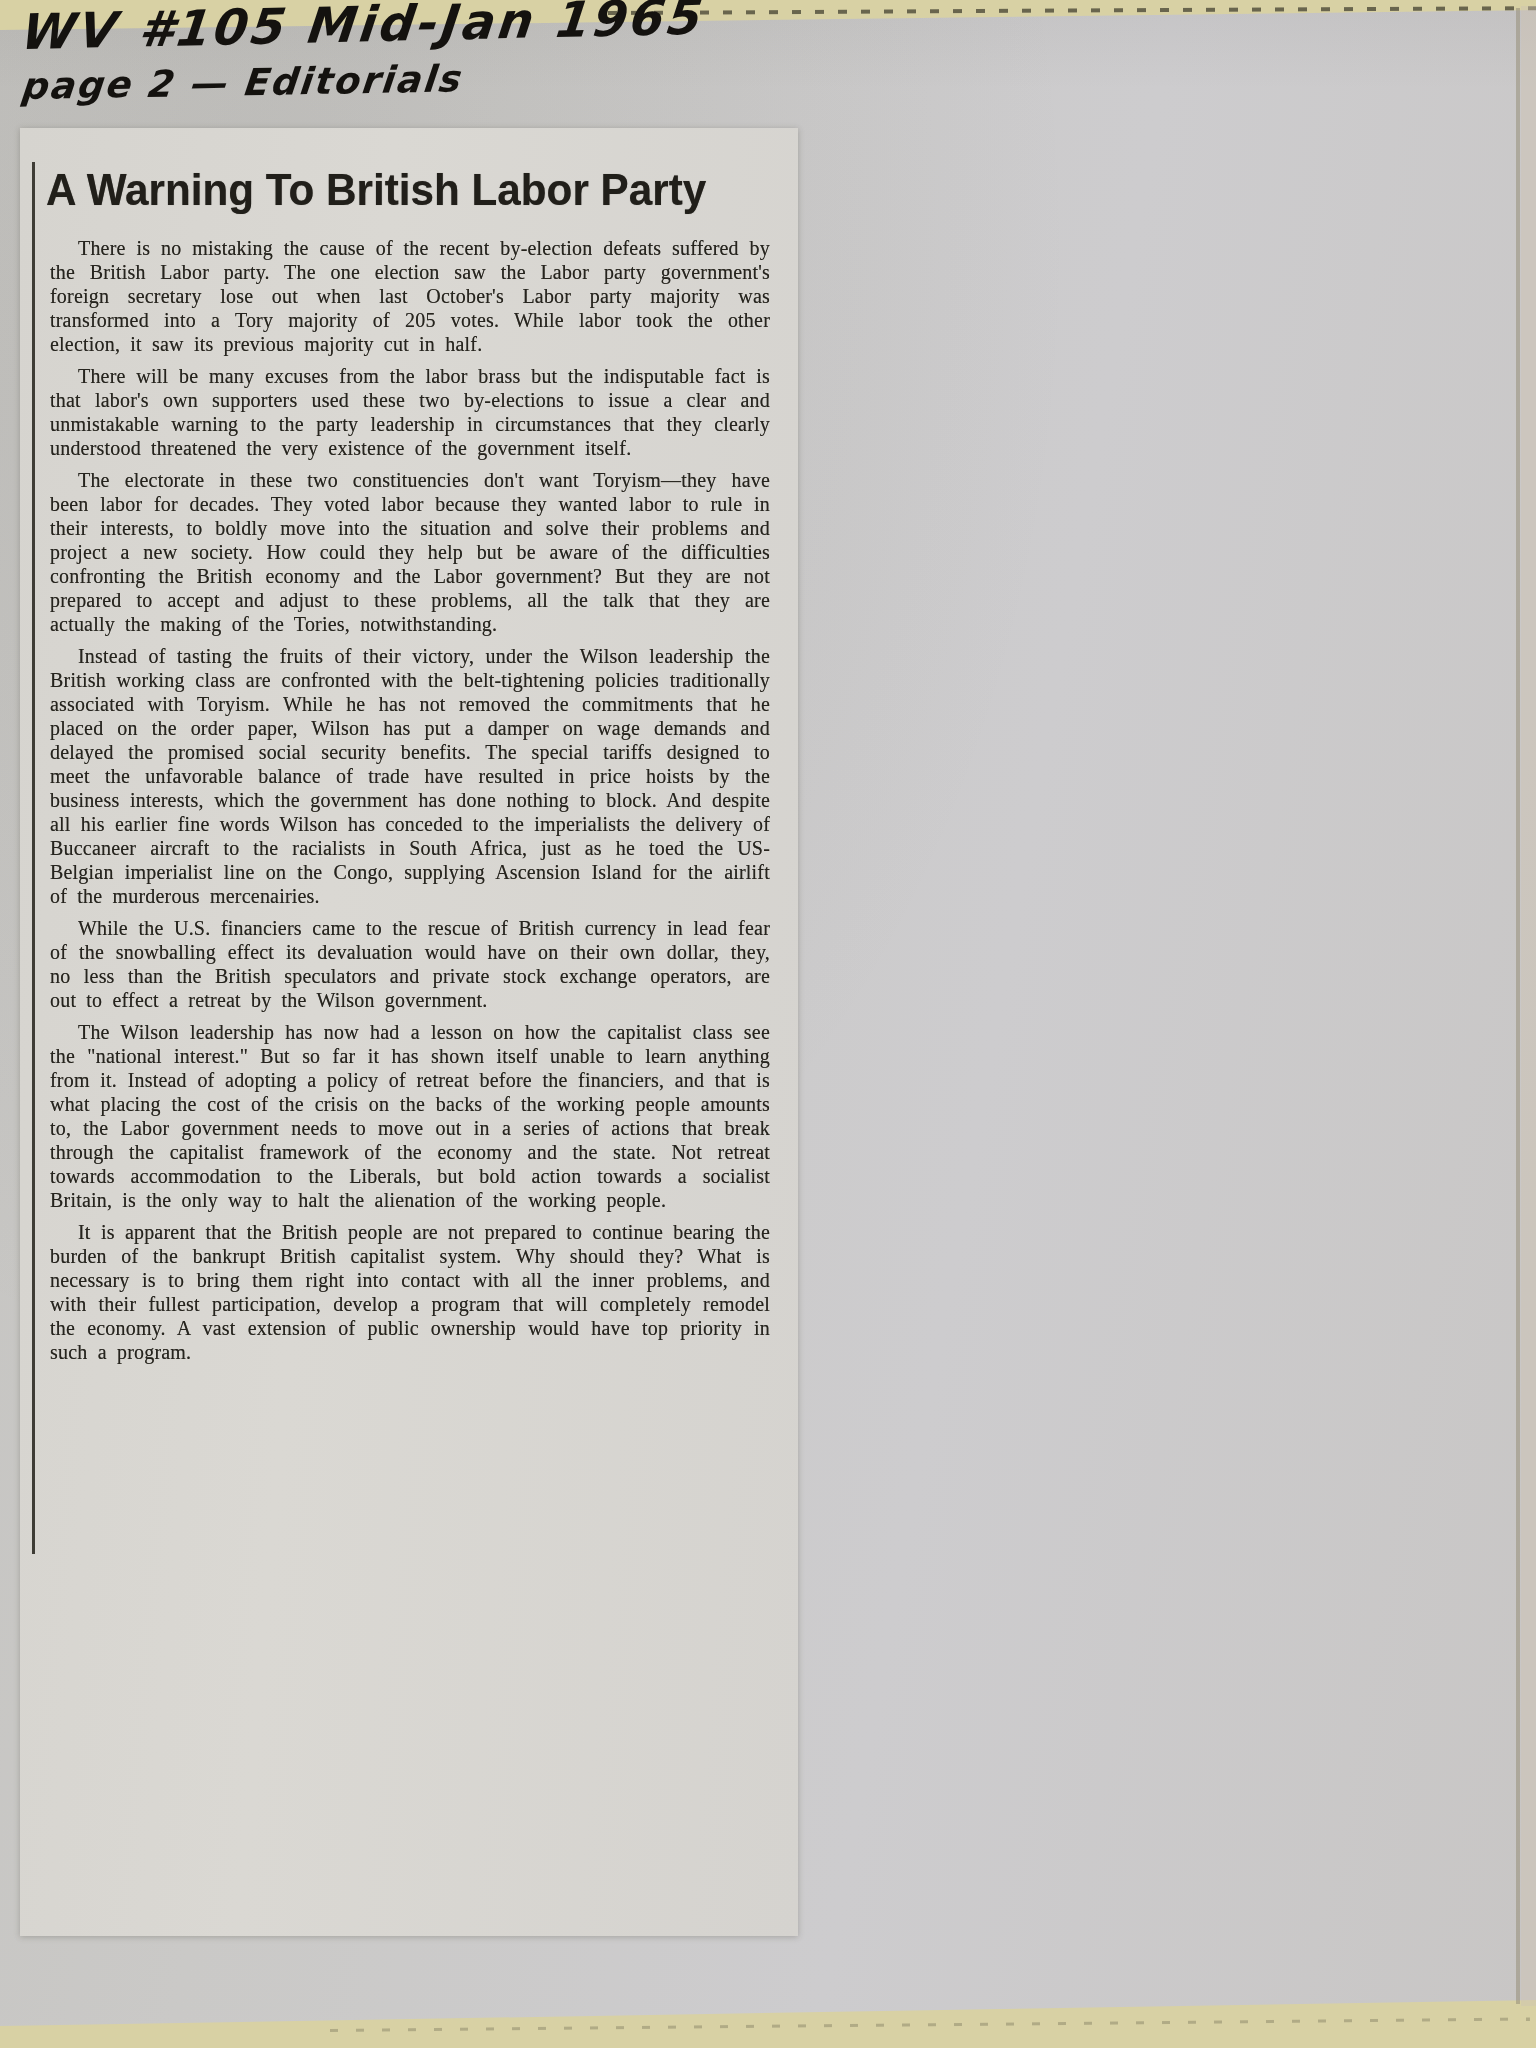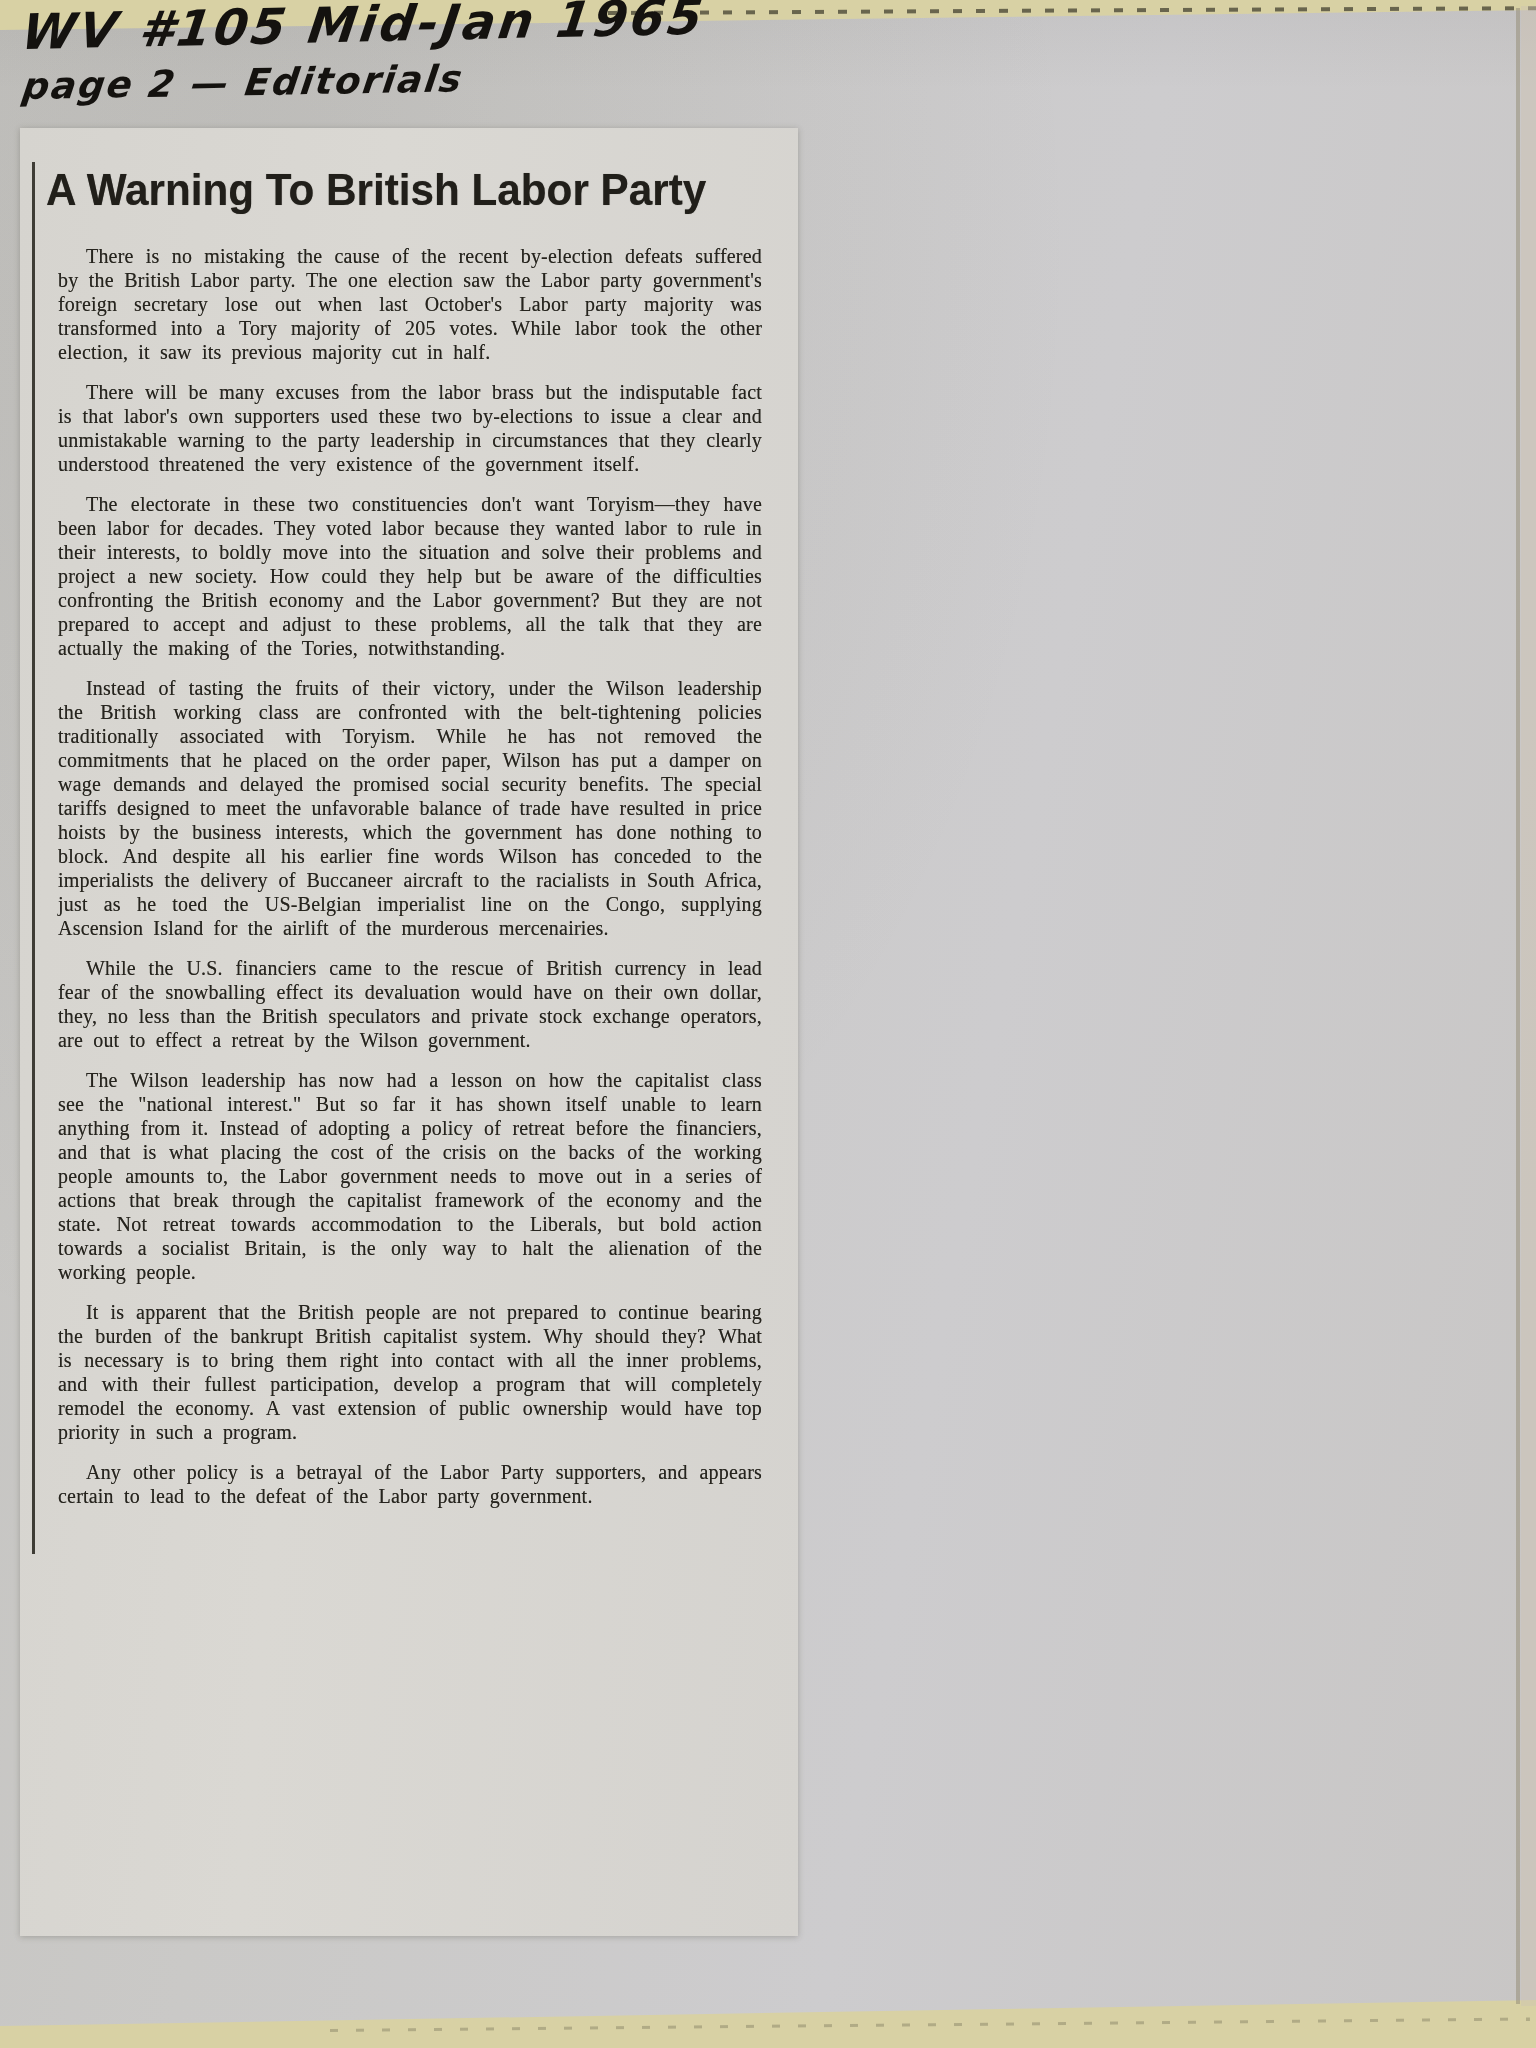--- a/index.html
+++ b/index.html
@@ -43,21 +43,21 @@
 
   .headline{position:absolute;left:26px;top:38px;width:750px;margin:0;
     font-family:"Liberation Sans",sans-serif;font-weight:bold;font-size:44px;line-height:1.1;
     color:#211f1a;white-space:nowrap;letter-spacing:0;transform:scaleX(.96);transform-origin:left top;
     text-shadow:0 0 .7px rgba(33,31,26,.6);}
 
   .article-body{position:absolute;left:22px;top:100px;width:736px;
     font-family:"Liberation Serif",serif;font-size:20px;line-height:24px;
     text-align:justify;color:#26241e;letter-spacing:.2px;word-spacing:5px;
     text-shadow:0 0 .6px rgba(38,36,30,.55);}
-  .article-body p{margin:16px;text-indent:28px;}
+  .article-body p{margin:8px;text-indent:28px;}
 </style>
 </head>
 <body>
 
 <div class="scan">
 
   <div class="paper"></div>
   <div class="paper-shade"></div>
 
   <div class="stitch-top"></div>
@@ -74,17 +74,16 @@
     <div class="col-rule"></div>
     <h1 class="headline">A Warning To British Labor Party</h1>
     <div class="article-body">
       <p>There is no mistaking the cause of the recent by-election defeats suffered by the British Labor party. The one election saw the Labor party government's foreign secretary lose out when last October's Labor party majority was transformed into a Tory majority of 205 votes. While labor took the other election, it saw its previous majority cut in half.</p>
       <p>There will be many excuses from the labor brass but the indisputable fact is that labor's own supporters used these two by-elections to issue a clear and unmistakable warning to the party leadership in circumstances that they clearly understood threatened the very existence of the government itself.</p>
       <p>The electorate in these two constituencies don't want Toryism—they have been labor for decades. They voted labor because they wanted labor to rule in their interests, to boldly move into the situation and solve their problems and project a new society. How could they help but be aware of the difficulties confronting the British economy and the Labor government? But they are not prepared to accept and adjust to these problems, all the talk that they are actually the making of the Tories, notwithstanding.</p>
       <p>Instead of tasting the fruits of their victory, under the Wilson leadership the British working class are confronted with the belt-tightening policies traditionally associated with Toryism. While he has not removed the commitments that he placed on the order paper, Wilson has put a damper on wage demands and delayed the promised social security benefits. The special tariffs designed to meet the unfavorable balance of trade have resulted in price hoists by the business interests, which the government has done nothing to block. And despite all his earlier fine words Wilson has conceded to the imperialists the delivery of Buccaneer aircraft to the racialists in South Africa, just as he toed the US-Belgian imperialist line on the Congo, supplying Ascension Island for the airlift of the murderous mercenairies.</p>
       <p>While the U.S. financiers came to the rescue of British currency in lead fear of the snowballing effect its devaluation would have on their own dollar, they, no less than the British speculators and private stock exchange operators, are out to effect a retreat by the Wilson government.</p>
       <p>The Wilson leadership has now had a lesson on how the capitalist class see the "national interest." But so far it has shown itself unable to learn anything from it. Instead of adopting a policy of retreat before the financiers, and that is what placing the cost of the crisis on the backs of the working people amounts to, the Labor government needs to move out in a series of actions that break through the capitalist framework of the economy and the state. Not retreat towards accommodation to the Liberals, but bold action towards a socialist Britain, is the only way to halt the alienation of the working people.</p>
       <p>It is apparent that the British people are not prepared to continue bearing the burden of the bankrupt British capitalist system. Why should they? What is necessary is to bring them right into contact with all the inner problems, and with their fullest participation, develop a program that will completely remodel the economy. A vast extension of public ownership would have top priority in such a program.</p>
-      <p>Any other policy is a betrayal of the Labor Party supporters, and appears certain to lead to the defeat of the Labor party government.</p>
     </div>
   </div>
 
 </div>
 
 </body></html>

